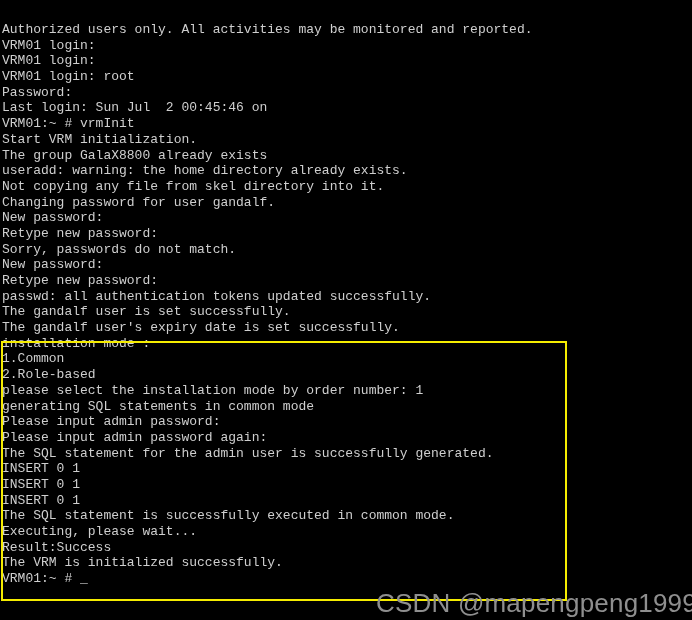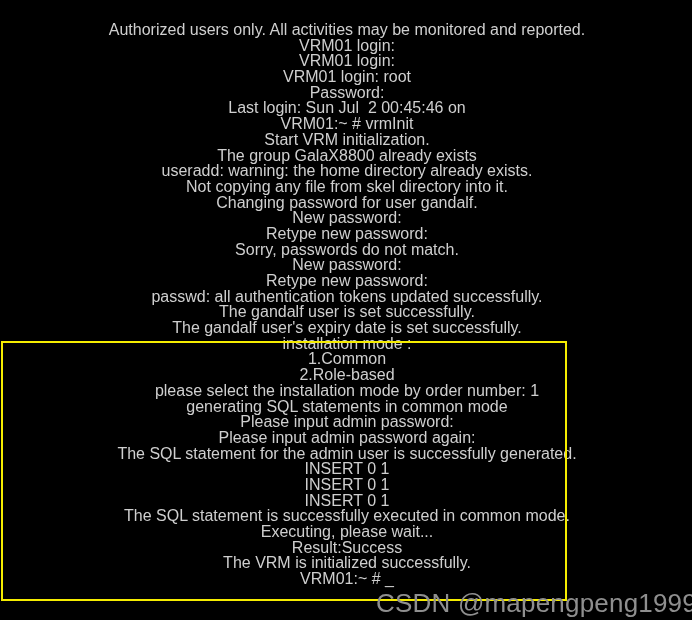--- a/index.html
+++ b/index.html
@@ -13,27 +13,26 @@
     height: 620px;
     background: #000000;
     overflow: hidden;
     font-family: "DejaVu Sans Mono", "Liberation Mono", monospace;
   }
   #terminal-text {
     position: absolute;
     left: 2px;
     top: 22px;
     width: 690px;
-    font-family: Liberation Sans, sans-serif;
-    font-size: 16px;
+    font-family: Liberation Mono, monospace;
+    font-size: 13px;
     line-height: 15.7px;
     color: #cfcfcf;
     white-space: pre;
     letter-spacing: 0px;
-    text-align: center;
     -webkit-font-smoothing: none;
   }
   .line {
     height: 15.7px;
     white-space: pre;
   }
   #highlight-box {
     position: absolute;
     left: 1px;
     top: 341px;

